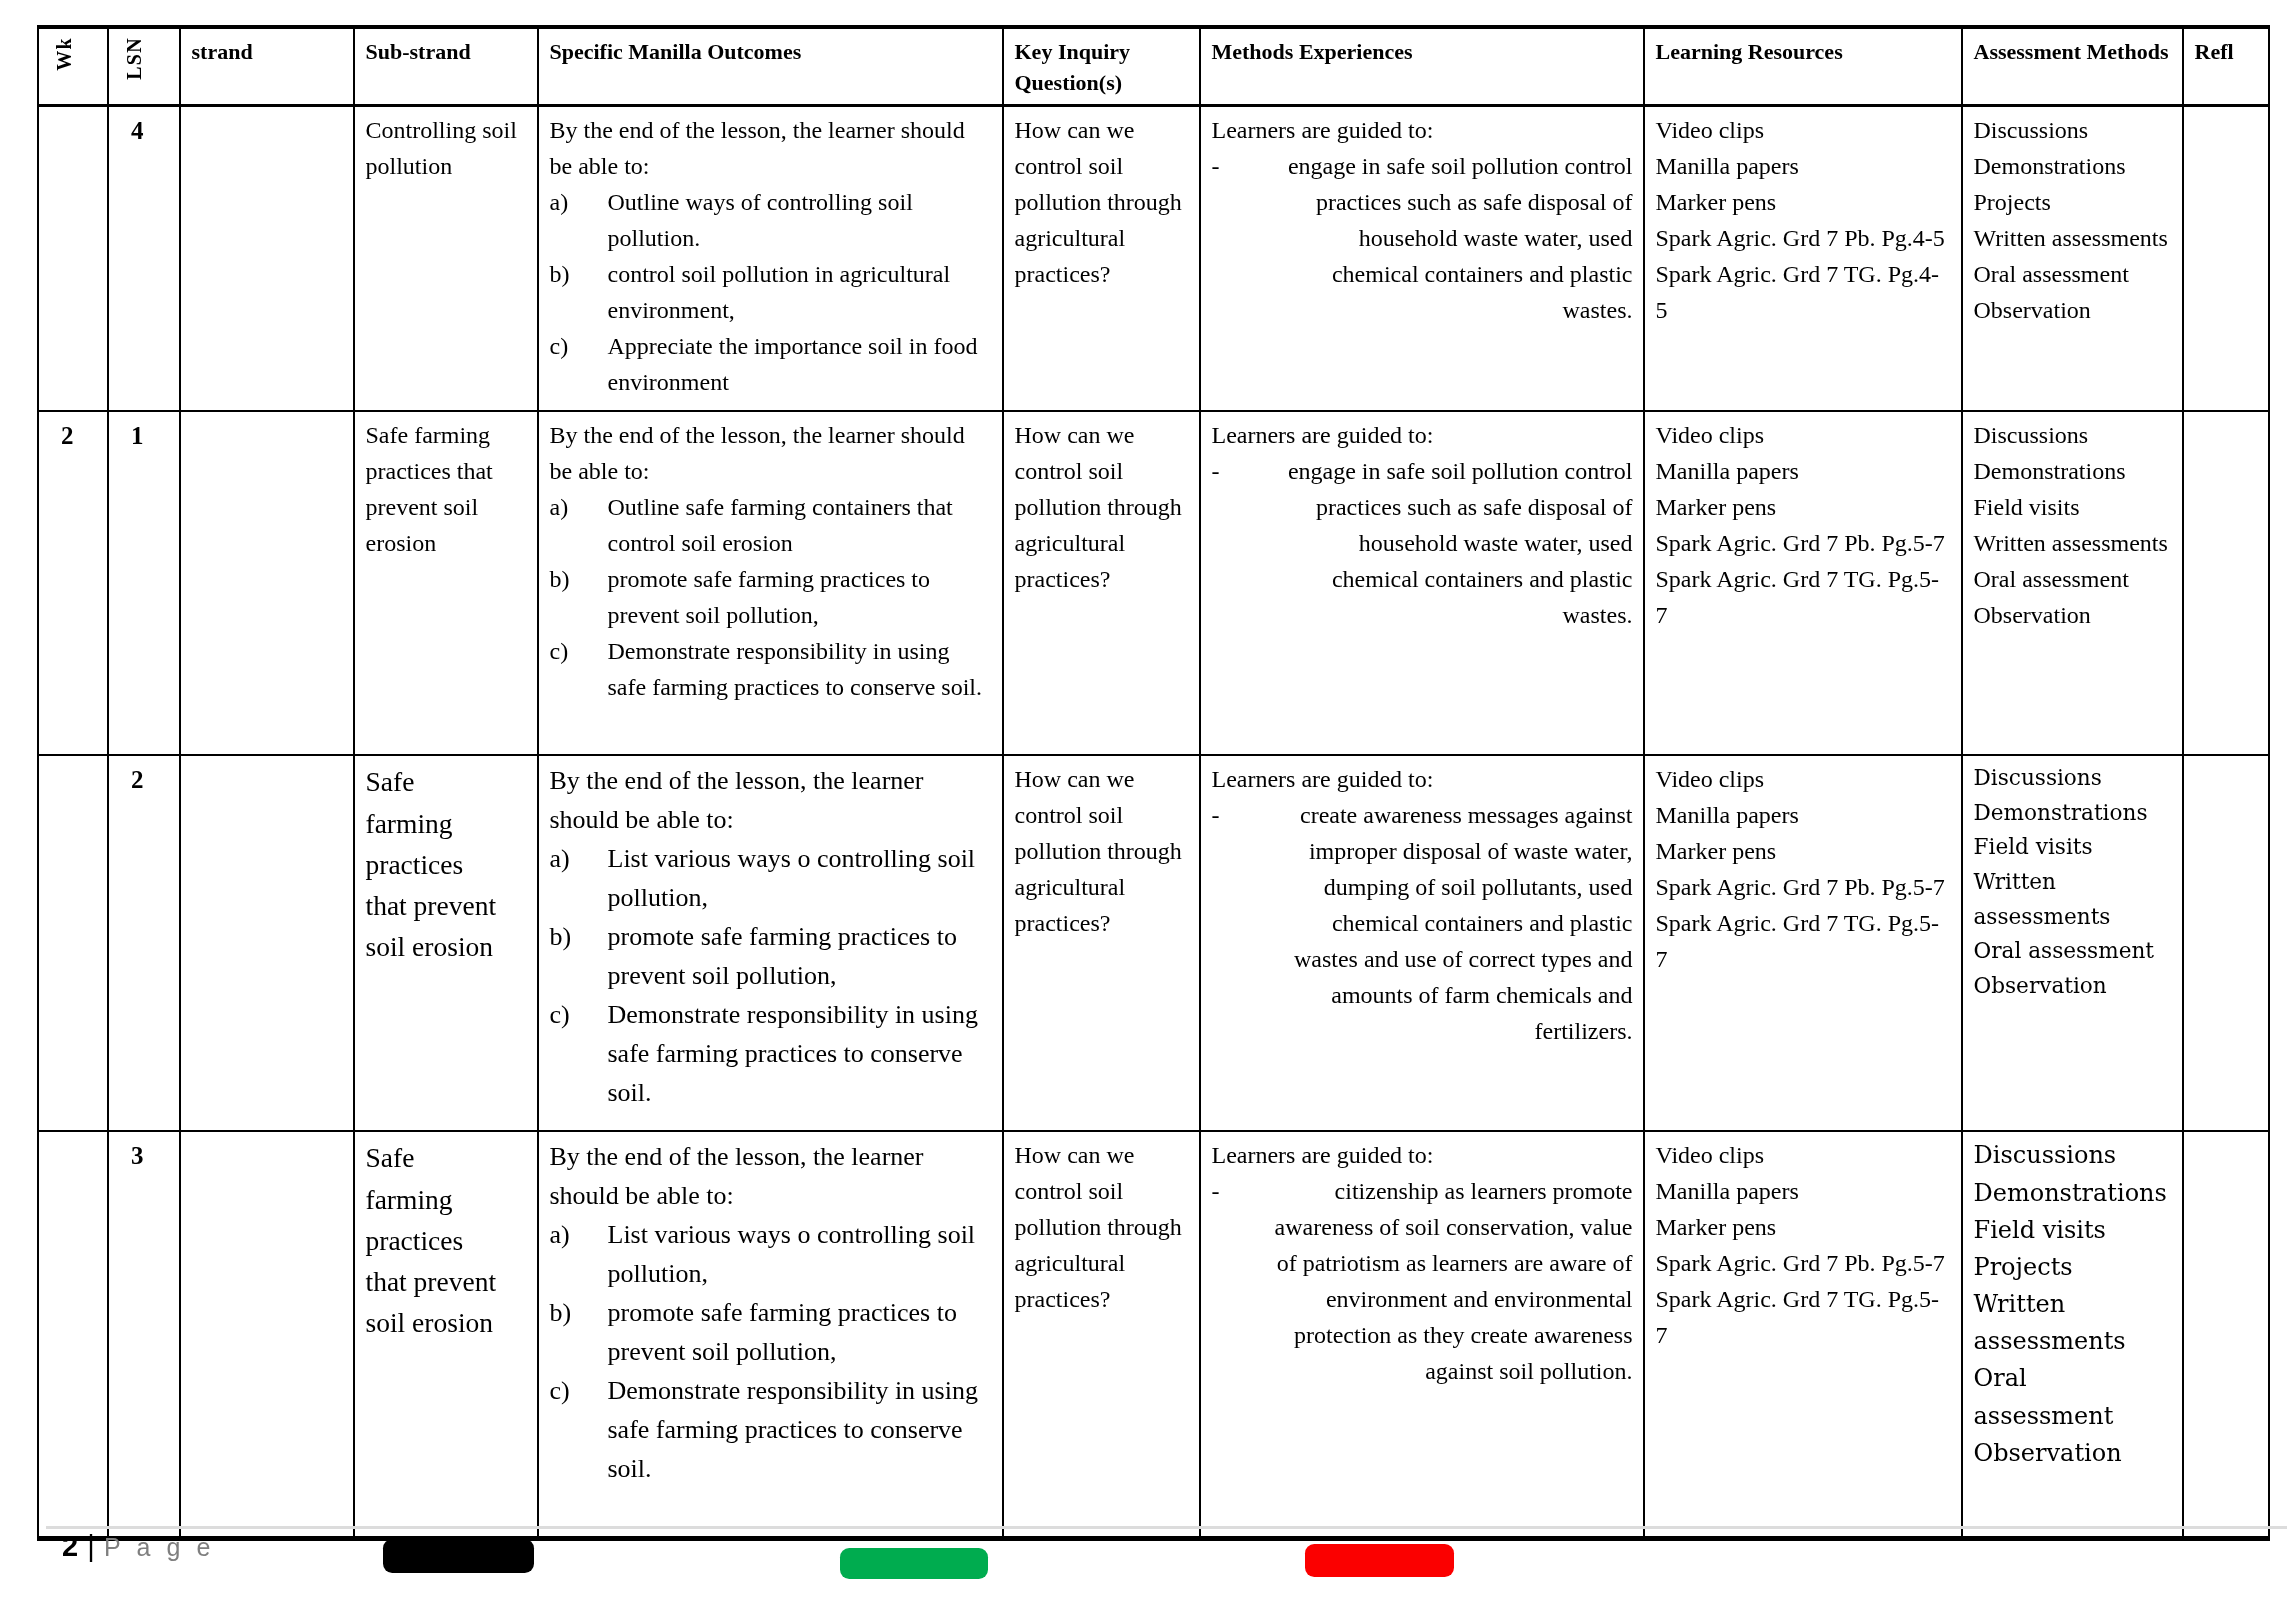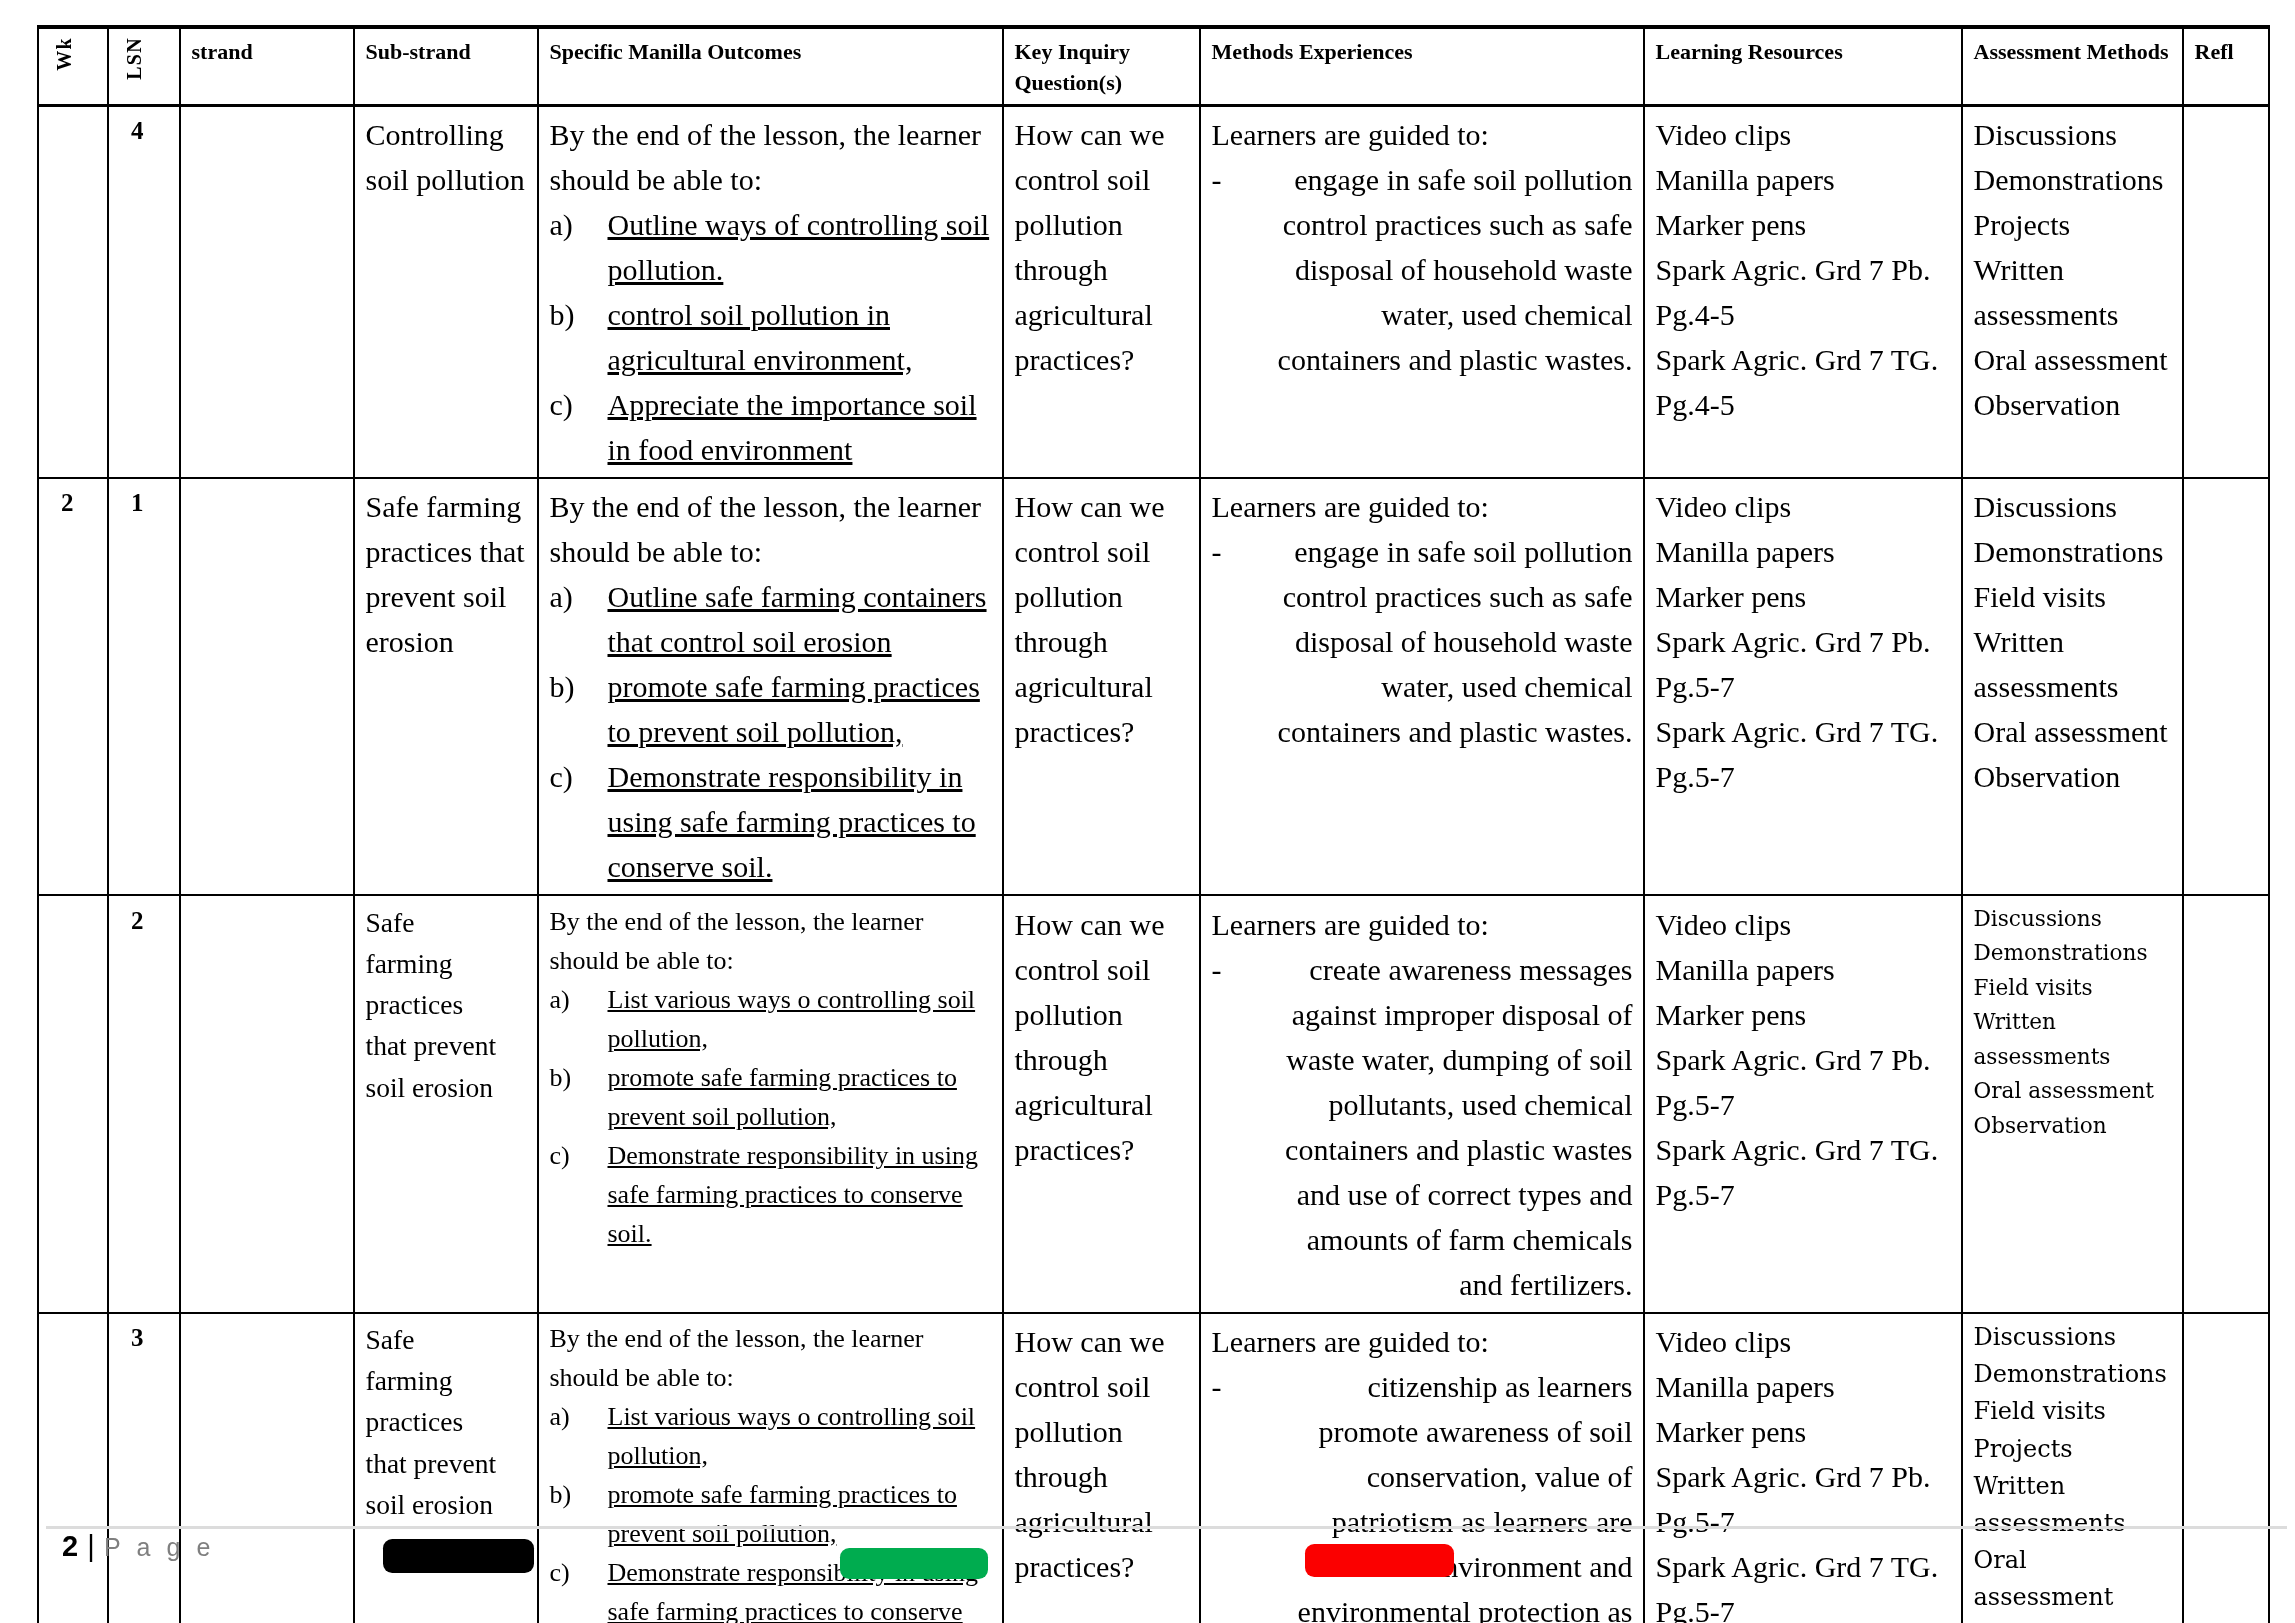--- a/index.html
+++ b/index.html
@@ -7,21 +7,21 @@
     width:2295px;height:1623px;background:#ffffff;position:relative;
     font-family:"Liberation Serif", serif;color:#000;
   }
 
   table.scheme{
     position:absolute;left:37px;top:25px;width:2230px;
     border-collapse:collapse;table-layout:fixed;
   }
   .scheme th,.scheme td{
     border:2px solid #000;vertical-align:top;
-    padding:5.2px 10.5px;font-size:30px;line-height:1.5;overflow:hidden;
+    padding:5.2px 10.5px;font-size:24px;line-height:1.5;overflow:hidden;
     word-wrap:break-word;
   }
   .scheme thead th{
     font-weight:bold;font-size:22px;line-height:1.4;text-align:left;
     padding-top:7.9px;border-top:4.6px solid #000;border-bottom:3.3px solid #000;
   }
   .scheme tbody td{border-bottom:2.6px solid #000;}
   .scheme tbody tr.r4 td{border-bottom:5.9px solid #000;}
 
   tr.hr{height:60px;}
@@ -31,21 +31,21 @@
   tr.r4{height:407px;}
 
   .vhead{vertical-align:bottom;padding-bottom:2.6px;}
   .vtext{writing-mode:vertical-rl;transform:rotate(180deg);
     font-weight:bold;font-size:20px;letter-spacing:1.3px;display:inline-block;}
 
   td.num{font-weight:bold;font-size:25px;padding-left:22px;}
 
   .out-item{display:flex;}
   .out-marker{flex:0 0 58px;}
-  .out-text{flex:1;text-decoration:underline;}
+  .out-text{flex:1;}
   td.out-big{font-size:26px;}
 
   .exp-item{display:flex;}
   .exp-dash{flex:0 0 60px;}
   .exp-text{flex:1;text-align:right;}
 
   td.sub-big{font-size:27.5px;padding-right:33px;}
 
   td.assess-wide3{font-family:"DejaVu Serif", serif;font-size:21.6px;line-height:1.6;}
   td.assess-wide4{font-family:"DejaVu Serif", serif;font-size:24px;line-height:1.55;}

